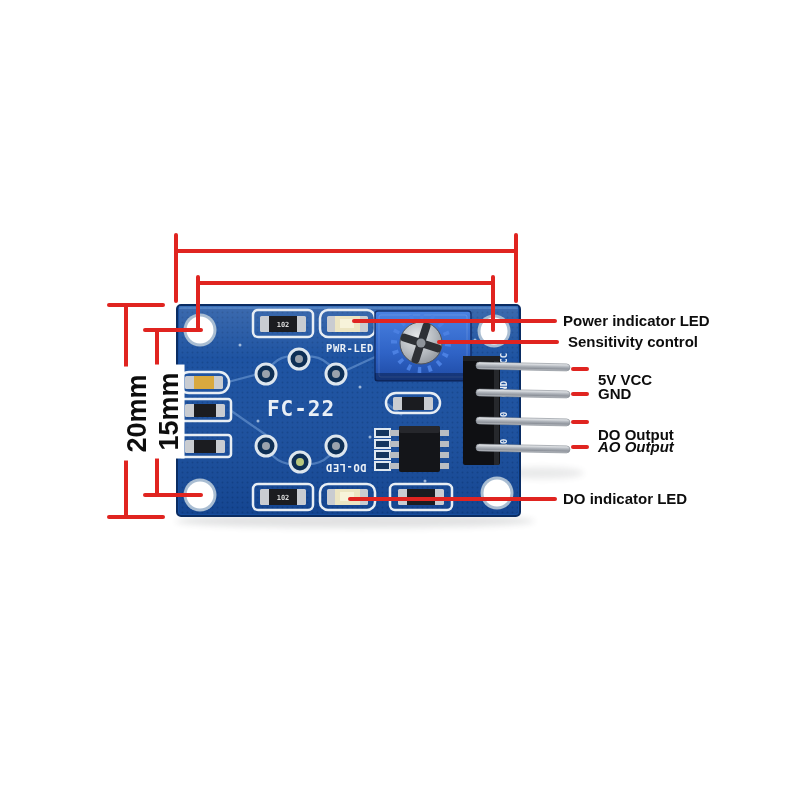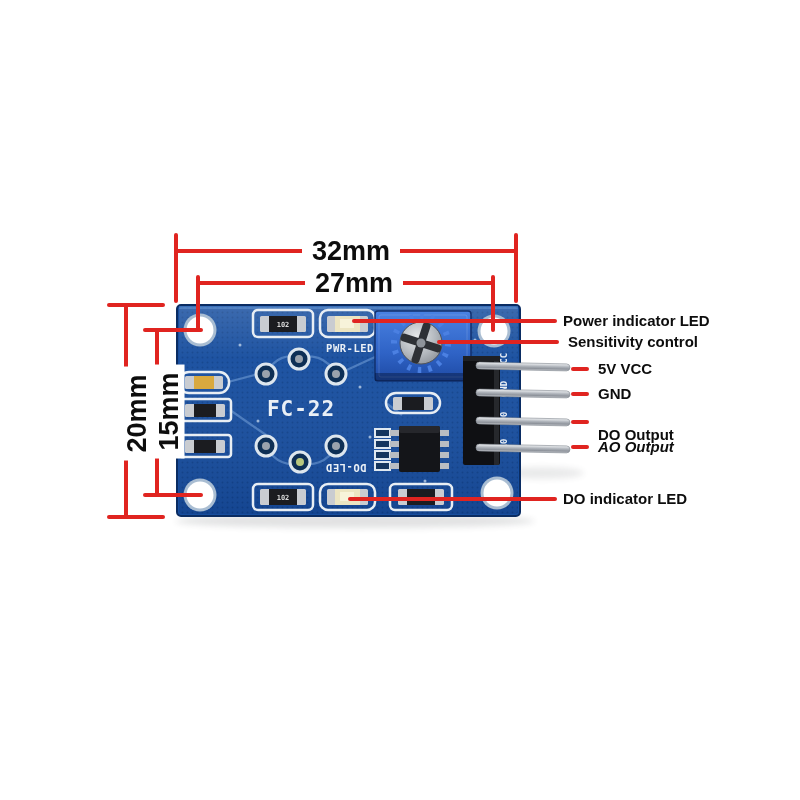--- a/index.html
+++ b/index.html
@@ -240,45 +240,43 @@
       <rect x="306" y="67" width="94" height="7" rx="3.5" fill="url(#pinG)" transform="rotate(1.2 306 70)"></rect>
       <rect x="306" y="94" width="94" height="7" rx="3.5" fill="url(#pinG)" transform="rotate(1.2 306 97)"></rect>
       <rect x="306" y="122" width="94" height="7" rx="3.5" fill="url(#pinG)" transform="rotate(1.2 306 125)"></rect>
       <rect x="306" y="149" width="94" height="7" rx="3.5" fill="url(#pinG)" transform="rotate(1.2 306 152)"></rect>
     </g>
   </svg>
 
   <div class="rline" style="left:176px;top:249px;width:340px;height:4px;"></div>
   <div class="rline" style="left:174px;top:233px;width:4px;height:70px;"></div>
   <div class="rline" style="left:514px;top:233px;width:4px;height:70px;"></div>
-  <div class="dimtext" style="left:302px;top:238px;">32mm</div>
 
   <div class="rline" style="left:198px;top:281px;width:296px;height:4px;"></div>
   <div class="rline" style="left:196px;top:275px;width:4px;height:57px;"></div>
   <div class="rline" style="left:491px;top:275px;width:4px;height:57px;"></div>
-  <div class="dimtext" style="left:305px;top:270px;">27mm</div>
 
   <div class="rline" style="left:124px;top:303px;width:4px;height:216px;"></div>
   <div class="rline" style="left:107px;top:303px;width:58px;height:4px;"></div>
   <div class="rline" style="left:107px;top:515px;width:58px;height:4px;"></div>
   <div class="dimtext vert" style="left:90px;top:398px;">20mm</div>
 
   <div class="rline" style="left:155px;top:328px;width:4px;height:169px;"></div>
   <div class="rline" style="left:143px;top:328px;width:60px;height:4px;"></div>
   <div class="rline" style="left:143px;top:493px;width:60px;height:4px;"></div>
   <div class="dimtext vert" style="left:122px;top:396px;">15mm</div>
 
   <div class="rline" style="left:352px;top:319px;width:205px;height:4px;"></div>
   <div class="callout" style="left:563px;top:313px;">Power indicator LED</div>
 
   <div class="rline" style="left:437px;top:340px;width:122px;height:4px;"></div>
   <div class="callout" style="left:568px;top:334px;text-align:center;">Sensitivity control</div>
 
   <div class="rline" style="left:571px;top:367px;width:18px;height:4px;"></div>
-  <div class="callout" style="left:598px;top:361px;">5V VCC</div>
+  <div class="callout" style="left:598px;top:372px;">5V VCC</div>
 
   <div class="rline" style="left:571px;top:392px;width:18px;height:4px;"></div>
   <div class="callout" style="left:598px;top:386px;">GND</div>
 
   <div class="rline" style="left:571px;top:420px;width:18px;height:4px;"></div>
   <div class="callout" style="left:598px;top:408px;margin-top:19px;">DO Output</div>
 
   <div class="rline" style="left:571px;top:445px;width:18px;height:4px;"></div>
   <div class="callout" style="left:598px;top:439px;font-style:italic;">AO Output</div>
 

